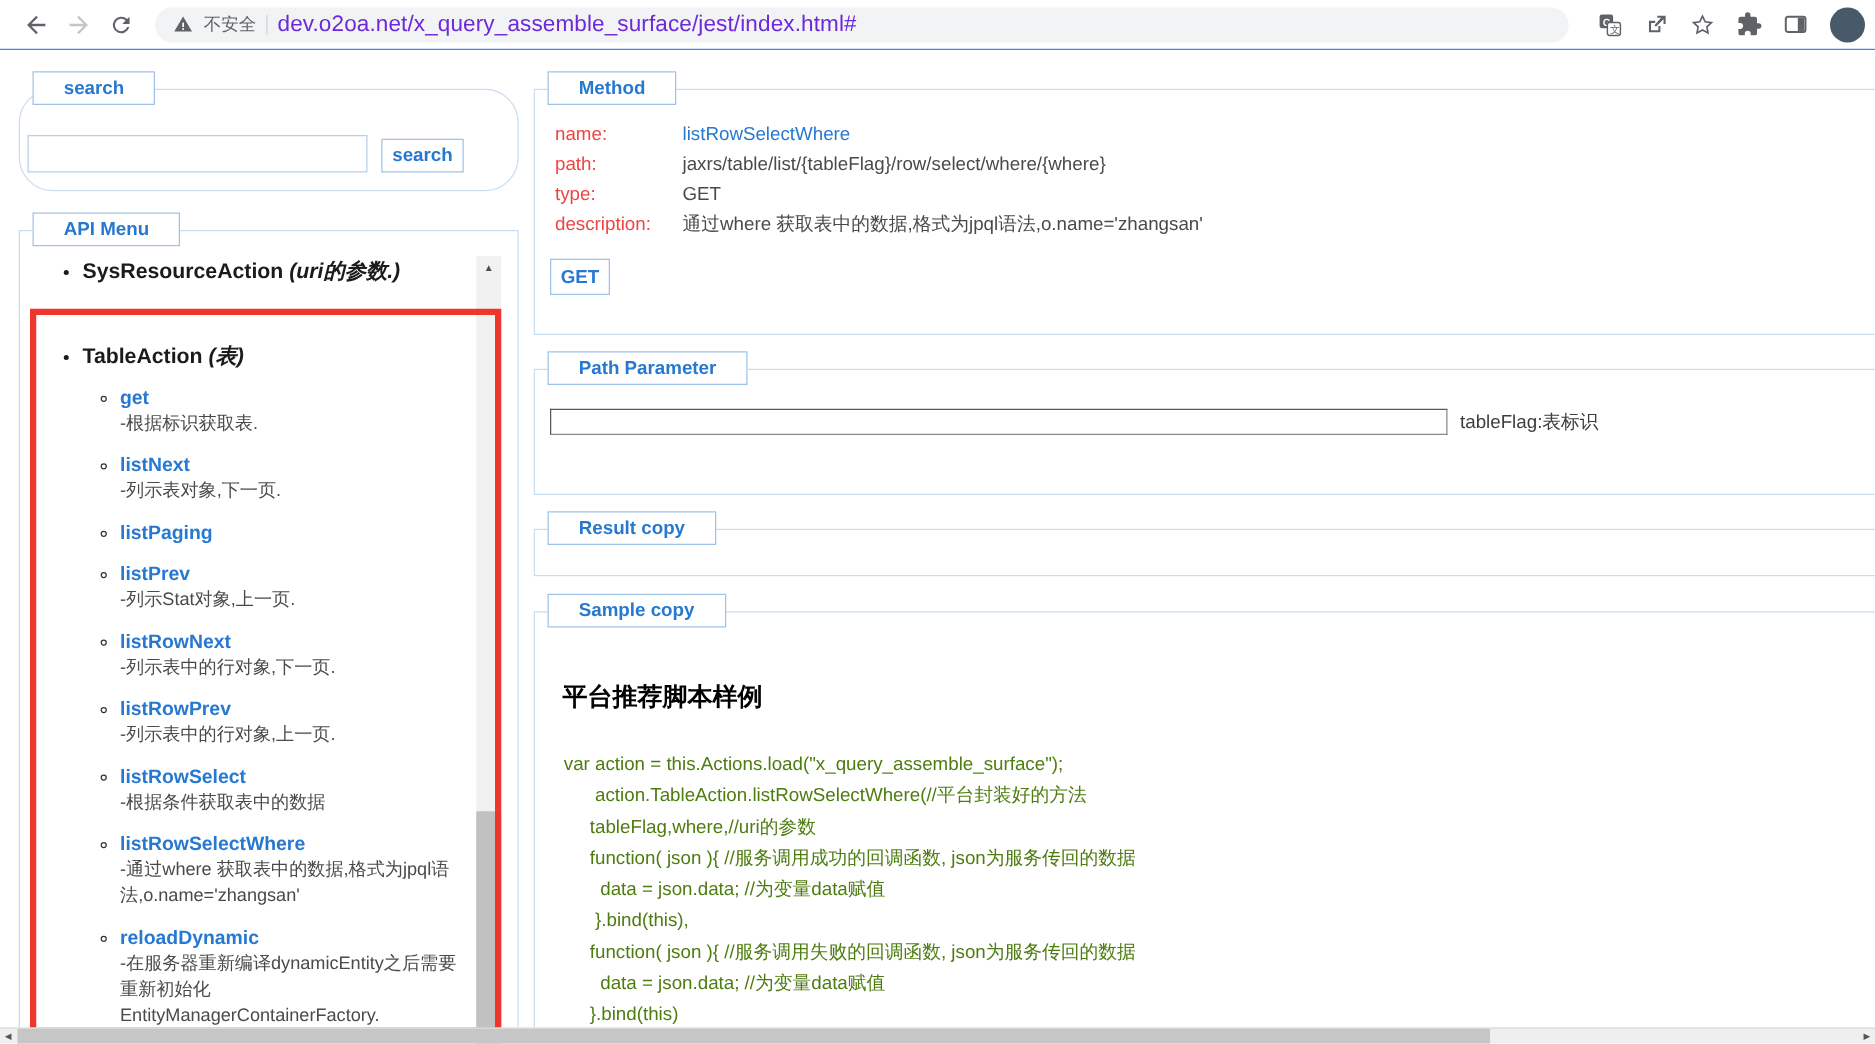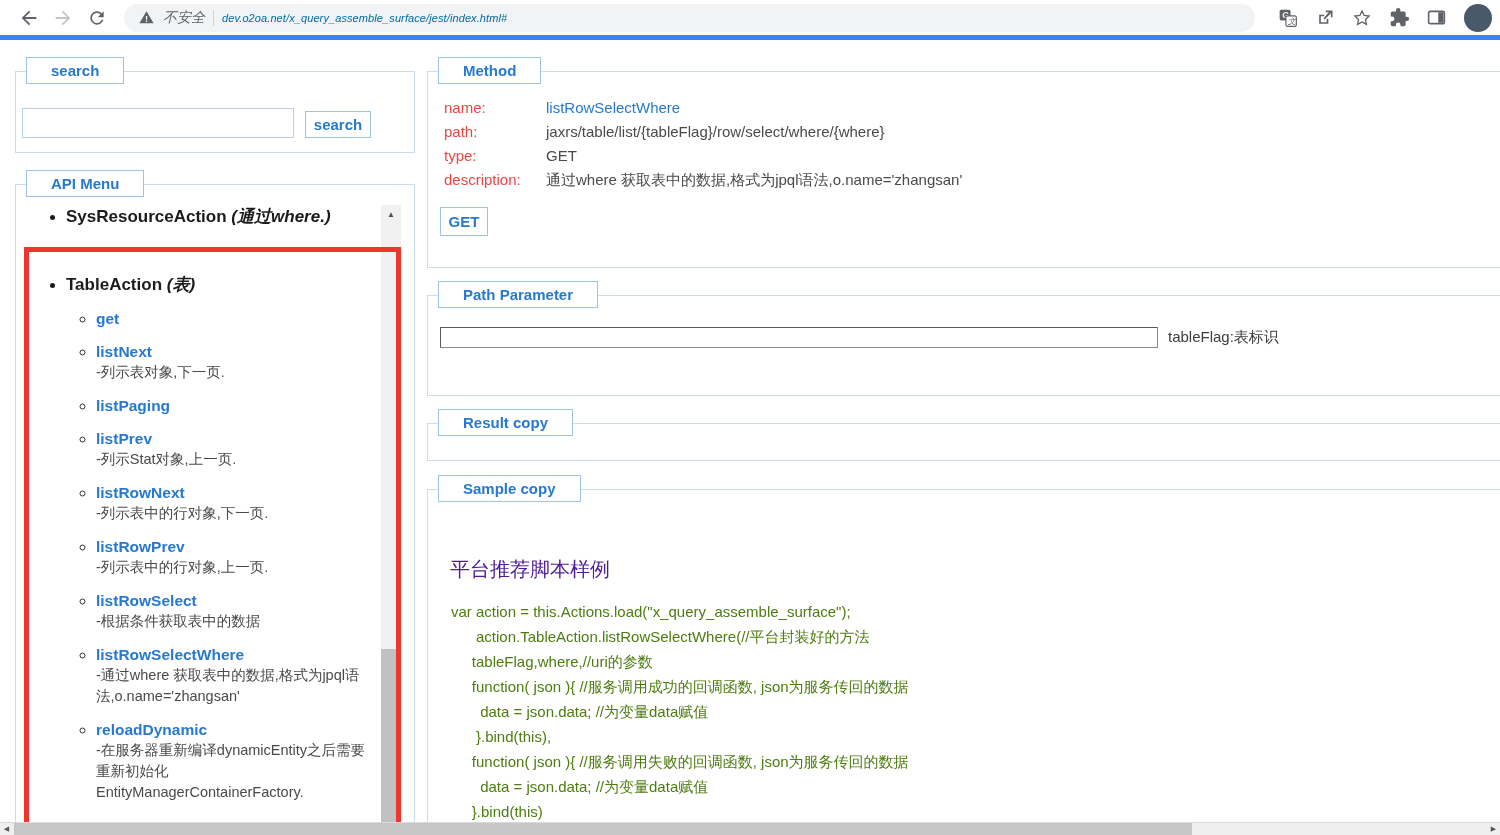--- a/index.html
+++ b/index.html
@@ -5,32 +5,32 @@
   * { margin:0; padding:0; box-sizing:border-box; }
   html,body { width:1500px; height:835px; overflow:hidden; }
   body {
     position:relative; background:#fff;
     font-family:"Liberation Sans","DejaVu Sans",sans-serif;
     color:#4a4a4a;
   }
   
   .toolbar {
     position:absolute; top:0; left:0; width:1500px; height:40px;
-    background:#fff; border-bottom:5px solid #3b82f6;
-    display:flex; align-items:center; padding:0 8px 0 12px;font-style:italic;
+    background:#fff; border-bottom:1px solid #3b82f6;
+    display:flex; align-items:center; padding:0 8px 0 12px;
   }
   .nav-btn { width:34px; height:34px; display:flex; align-items:center; justify-content:center; border-radius:50%; flex:0 0 auto; }
   .url-pill {
     flex:1 1 auto; height:28px; margin:0 18px 0 10px; max-width:1160px;
     background:#f1f3f4; border-radius:14px;
     display:flex; align-items:center; padding:0 14px; gap:8px;
   }
   .sec-label { color:#5f6368; font-size:14px; }
   .pill-div { width:1px; height:16px; background:#d0d3d8; }
-  .url-text { color:#0369a1; font-size:11px; letter-spacing:.1px; white-space:nowrap; overflow:hidden; }
+  .url-text { color:#6d28d9; font-size:18px; letter-spacing:.1px; white-space:nowrap; overflow:hidden; }
   .tb-right { display:flex; align-items:center; gap:7px; flex:0 0 auto; }
   .tb-icon { width:30px; height:30px; display:flex; align-items:center; justify-content:center; }
   .avatar { width:28px; height:28px; border-radius:50%; background:#48596a; margin-left:6px; flex:0 0 auto; }
   
   .panel { position:absolute; border:1px solid #c7ddf2; background:#fff; }
   .legend {
     position:absolute; top:-15px; left:10px; background:#fff;
     border:1px solid #9fc3e8; padding:4px 24px;
     font-weight:bold; color:#2779d0; font-size:15px; white-space:nowrap;
   }
@@ -58,21 +58,21 @@
   .m-row { display:flex; line-height:24px; }
   .m-label { width:102px; color:#ef4444; }
   .m-val { color:#4a4a4a; }
   .m-link { color:#2779d0; text-decoration:none; }
   .get-btn { position:absolute; top:135px; left:12px; width:48px; height:29px; background:#fff; border:1px solid #9fc3e8; color:#2779d0; font-weight:bold; font-size:15px; cursor:pointer; }
   
   .pp-row { position:absolute; left:12px; display:flex; align-items:center; gap:10px; }
   .pp-input { width:718px; height:21px; border:1px solid #8a8a8a; border-top-color:#5a5a5a; border-left-color:#5a5a5a; background:#fff; outline:none; font-size:13px; padding:0 4px; }
   .pp-label { font-size:15px; color:#3d3d3d; white-space:nowrap; }
   
-  .sample-title { position:absolute; top:66px; left:22px; font-size:20px; font-weight:normal; color:#4c1d95; }
+  .sample-title { position:absolute; top:54px; left:22px; font-size:20px; font-weight:bold; color:#000000; }
   .code { position:absolute; top:109px; left:23px; font-size:15px; line-height:25px; color:#4d7c0f; white-space:pre-wrap; width:900px; }
   
   .hscroll { position:absolute; left:0; bottom:0; width:1500px; height:13px; background:#efefef; border-top:1px solid #dadada; z-index:60; }
   .hthumb { position:absolute; left:14px; top:0; width:1178px; height:12px; background:#c6c6c6; }
   .harrow { position:absolute; top:0; width:13px; height:12px; display:flex; align-items:center; justify-content:center; font-size:7px; color:#555; }
   .harrow.l { left:0; } .harrow.r { right:0; }
 </style>
 </head>
 <body>
 
@@ -130,47 +130,48 @@
     <div class="tb-icon">
       <svg width="21" height="21" viewBox="0 0 24 24">
           <rect x="3" y="5" width="18" height="14" rx="2" fill="none" stroke="#5f6368" stroke-width="1.8"></rect>
           <rect x="14" y="6" width="6" height="12" fill="#5f6368"></rect>
         </svg>
     </div>
     <div class="avatar"></div>
   </div>
 </div>
 
-<div class="panel" style="left:15px; top:71px; width:400px; height:82px;">
+<div class="panel" style="left:15px; top:71px; width:400px; height:82px;border-radius:27px;">
   <div class="legend">search</div>
   <input class="search-input" type="text" value="" style="">
   <button class="search-btn">search</button>
 </div>
 
 <div class="panel" style="left:15px; top:184px; width:400px; height:660px;">
   <div class="legend">API Menu</div>
 
   <div class="menu-body">
     <ul class="lvl1">
       <li>
         <div class="grp-head">
           <span>SysResourceAction</span>
-          <span class="grp-note">(通过where.)</span>
+          <span class="grp-note">(uri的参数.)</span>
         </div>
         <div class="sys-gap"></div>
       </li>
       <li>
         <div class="grp-head">
           <span>TableAction</span>
           <span class="grp-note">(表)</span>
         </div>
         <ul class="lvl2">
 
             <li>
               <a href="#" class="api-link">get</a>
+              <div class="api-desc">-根据标识获取表.</div>
             </li>
 
             <li>
               <a href="#" class="api-link">listNext</a>
               <div class="api-desc">-列示表对象,下一页.</div>
             </li>
 
             <li>
               <a href="#" class="api-link">listPaging</a>
             </li>

